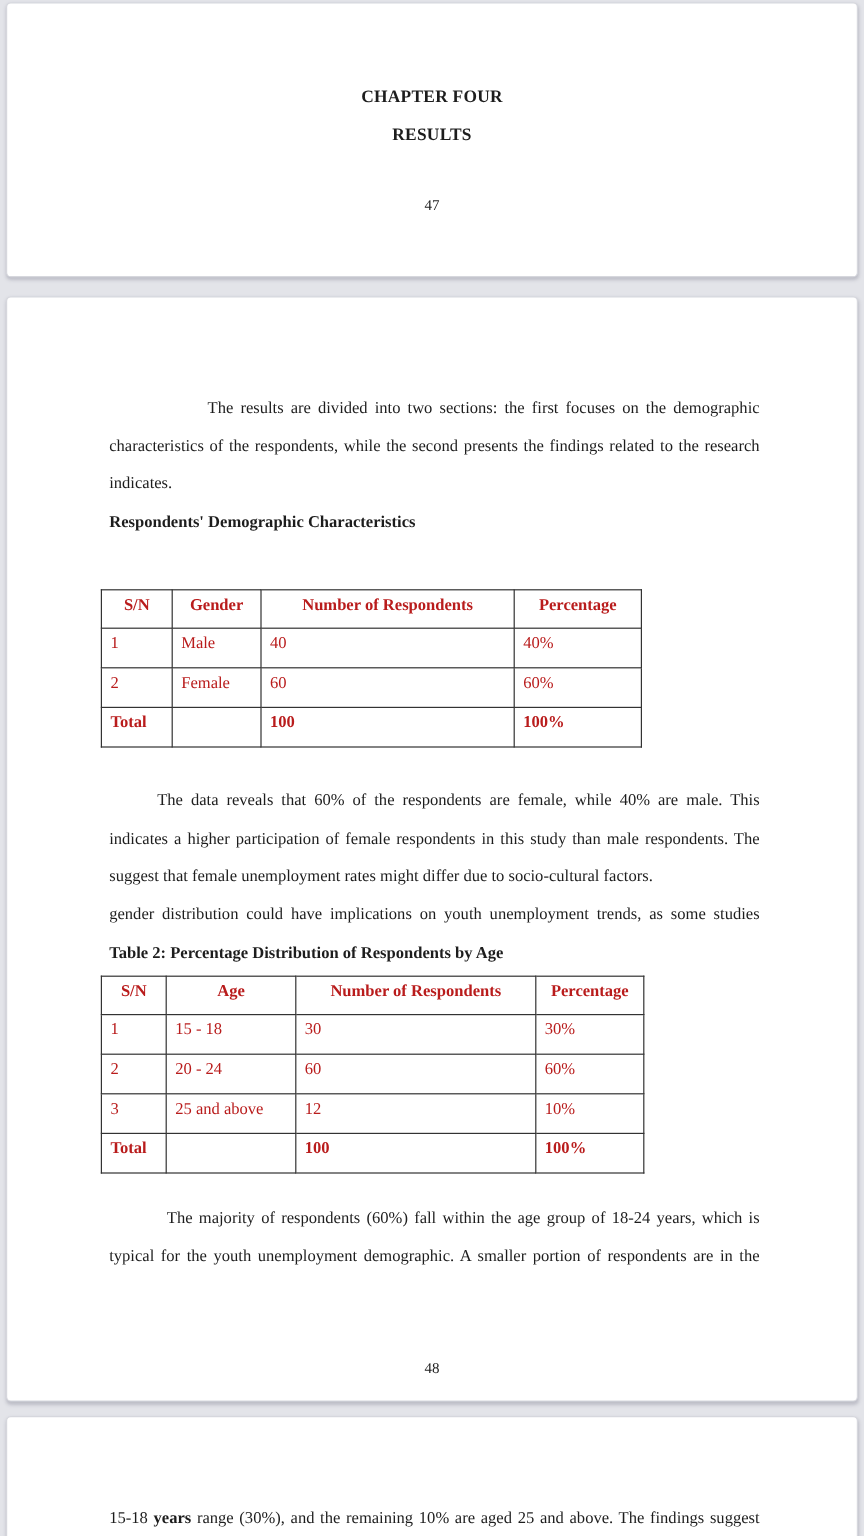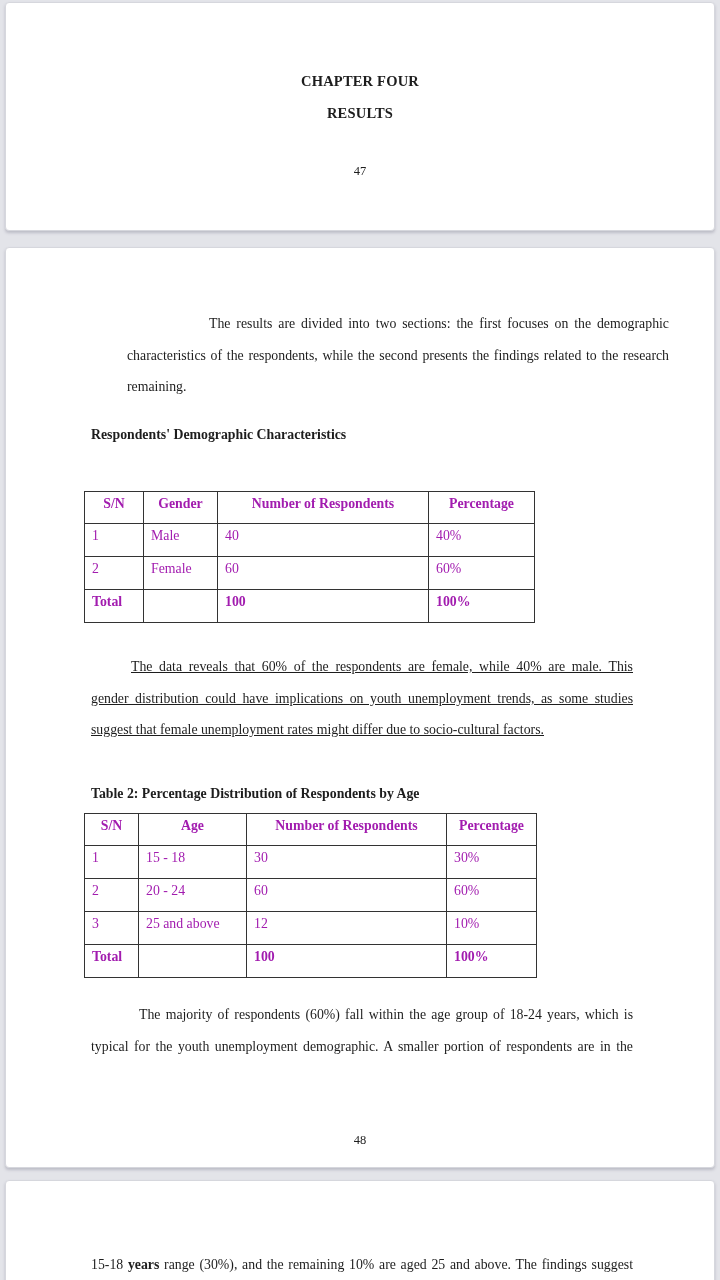--- a/index.html
+++ b/index.html
@@ -36,21 +36,21 @@
   .ind48{text-indent:48px;}
 
   .bold-line{
     position:absolute;left:85px;width:542px;
     font-weight:bold;font-size:13.8px;line-height:31.7px;
   }
 
   table.doc-table{
     position:absolute;left:78px;
     border-collapse:collapse;table-layout:fixed;
-    font-size:13.8px;line-height:16px;color:#a21caf;
+    font-size:13.8px;line-height:16px;color:#b91c1c;
   }
   #table1{top:243px;width:450px;}
   #table2{top:565px;width:452px;}
   .doc-table td,.doc-table th{
     border:1px solid #333333;
     vertical-align:top;
     padding:4px 5px 0 7px;
     overflow:hidden;white-space:nowrap;
   }
   .doc-table th{text-align:center;font-weight:bold;padding-left:2px;padding-right:2px;}
@@ -64,24 +64,24 @@
 <div class="viewer">
 
   <section class="page" id="page47">
     <h1 class="center-line chapter" style="top:69px;">CHAPTER FOUR</h1>
     <h2 class="center-line chapter" style="top:101px;">RESULTS</h2>
     <div class="center-line pagenum" style="top:160px;">47</div>
   </section>
 
   <section class="page" id="page48">
 
-    <div class="para" style="top:60px;margin-left:36px;">
+    <div class="para" style="top:76px;">
       <div class="line jline ind82">The results are divided into two sections: the first focuses on the demographic</div>
       <div class="line jline">characteristics of the respondents, while the second presents the findings related to the research</div>
-      <div class="line lline">remaining.</div>
+      <div class="line lline">indicates.</div>
     </div>
 
     <div class="bold-line" style="top:171px;">Respondents' Demographic Characteristics</div>
 
 
     <table class="doc-table" id="table1">
       <colgroup>
           <col style="width:59px">
           <col style="width:74px">
           <col style="width:211px">
@@ -108,24 +108,25 @@
       </tr>
       <tr class="data total">
         <td>Total</td>
         <td></td>
         <td>100</td>
         <td>100%</td>
       </tr>
     </tbody>
       </table>
 
-    <div class="para" style="top:403px;text-decoration:underline;">
+    <div class="para" style="top:403px;">
       <div class="line jline ind40">The data reveals that 60% of the respondents are female, while 40% are male. This</div>
+      <div class="line jline">indicates a higher participation of female respondents in this study than male respondents. The</div>
+      <div class="line lline">suggest that female unemployment rates might differ due to socio-cultural factors.</div>
       <div class="line jline">gender distribution could have implications on youth unemployment trends, as some studies</div>
-      <div class="line lline">suggest that female unemployment rates might differ due to socio-cultural factors.</div>
     </div>
 
     <div class="bold-line" style="top:530px;">Table 2: Percentage Distribution of Respondents by Age</div>
 
     <table class="doc-table" id="table2">
       <colgroup>
           <col style="width:54px">
           <col style="width:108px">
           <col style="width:200px">
           <col style="width:90px">

